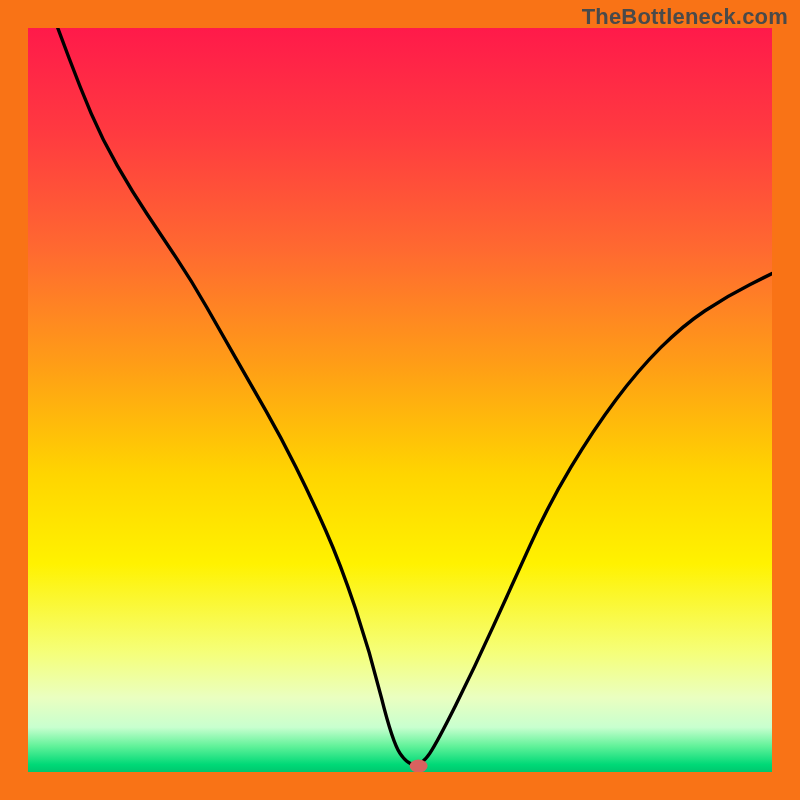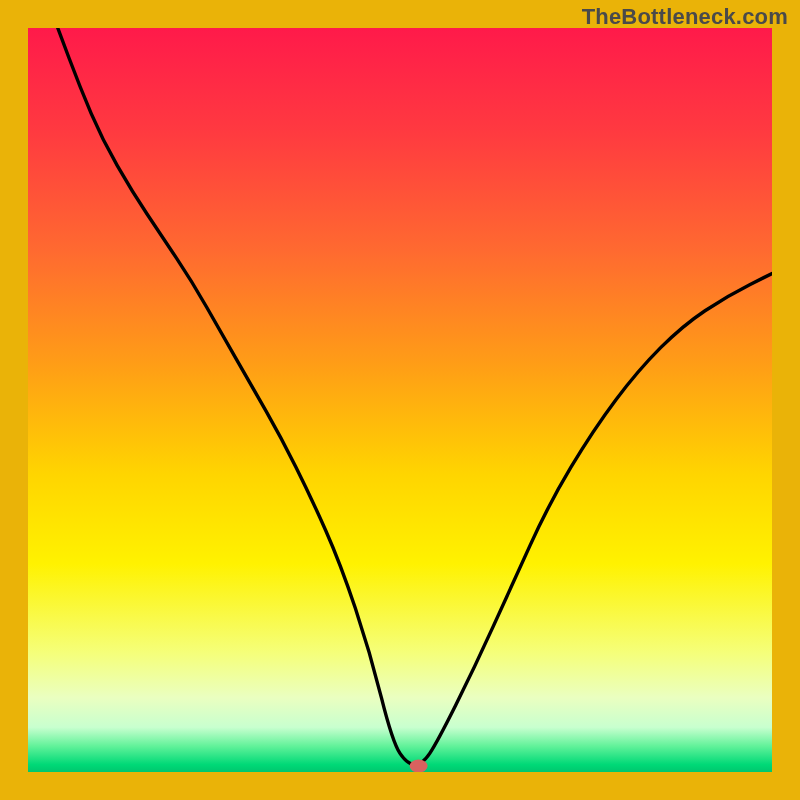--- a/index.html
+++ b/index.html
@@ -8,21 +8,21 @@
     width: 800px;
     height: 800px;
     background: #000;
     font-family: Arial, sans-serif;
     overflow: hidden;
   }
   .frame {
     position: relative;
     width: 800px;
     height: 800px;
-    background: #eab308;
+    background: #f97316;
   }
   .watermark {
     position: absolute;
     top: 4px;
     right: 12px;
     color: #4a4a4a;
     font-size: 22px;
     font-weight: bold;
     letter-spacing: 0.2px;
   }

